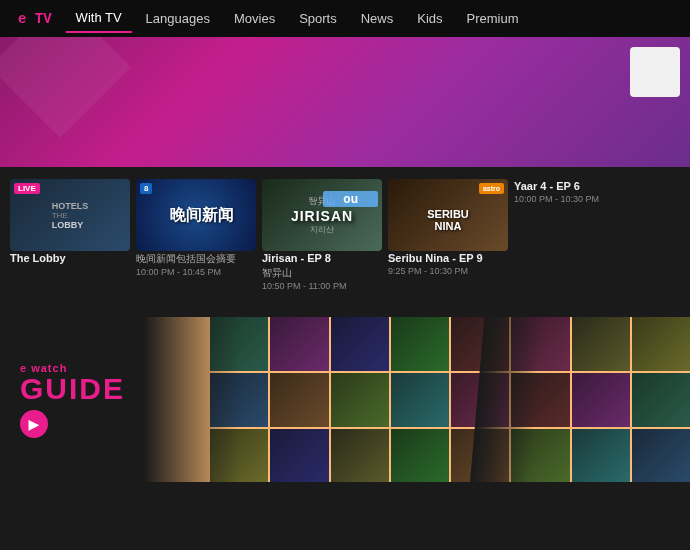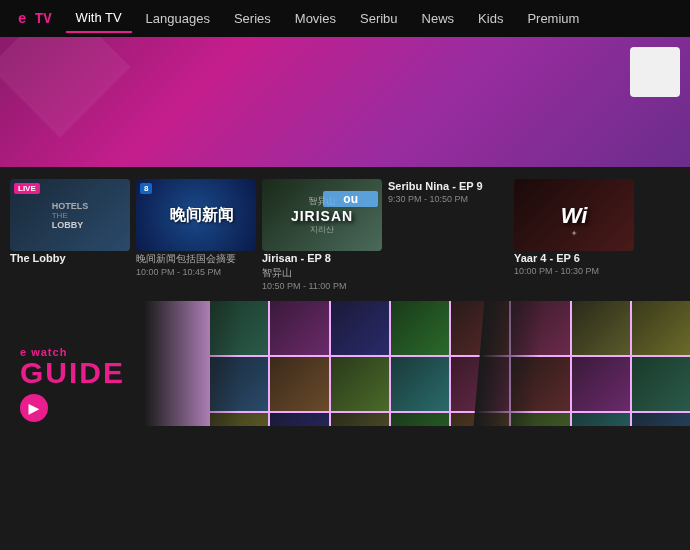--- a/index.html
+++ b/index.html
@@ -140,24 +140,24 @@
       padding: 1px 4px;
       border-radius: 2px;
     }
     .badge-blue {
       background: #1565c0;
     }
 
     
     .promo-area {
       position: relative;
-      height: 125px;
-      margin-top: 10px;
-      overflow: hidden;
-      background: #f0abfc;
+      height: 165px;
+      margin-top: 26px;
+      overflow: hidden;
+      background: #fdba74;
     }
     .promo-grid {
       display: grid;
       grid-template-columns: repeat(8, 1fr);
       grid-template-rows: repeat(3, 1fr);
       gap: 2px;
       position: absolute;
       right: 0;
       top: 0;
       width: 480px;
@@ -237,23 +237,22 @@
       transform-origin: bottom left;
     }
   </style>
 </head>
 <body>
 
 <nav>
   <div class="nav-item" style="color:#e91e8c;font-weight:bold;font-size:14px;font-family:Liberation Mono, monospace;">e TV</div>
   <div class="nav-item active">With TV</div>
   <div class="nav-item">Languages</div>
-  <div class="nav-item">Series</div>
   <div class="nav-item">Movies</div>
-  <div class="nav-item">Seribu</div>
+  <div class="nav-item">Sports</div>
   <div class="nav-item">News</div>
   <div class="nav-item">Kids</div>
   <div class="nav-item">Premium</div>
 </nav>
 
 <div class="hero">
   <div class="hero-pattern">
     <div class="diamond" style="top:-20px;left:10px;width:100px;height:100px;"></div>
     <div class="diamond" style="top:20px;left:80px;width:80px;height:80px;opacity:0.05;"></div>
     <div class="diamond" style="top:-10px;left:200px;width:120px;height:120px;opacity:0.07;"></div>
@@ -298,31 +297,32 @@
           <div style="font-size:8px;color:rgba(255,255,255,0.5);">지리산</div>
         </div>
         <div style="position:absolute;top:12px;right:4px;background:rgba(100,180,255,0.8);color:white;font-size:12px;padding:1px 20px;border-radius:2px;font-weight:bold;">ou</div>
       </div>
       <div class="card-title">Jirisan - EP 8</div>
       <div class="card-subtitle">智异山</div>
       <div class="card-time">10:50 PM - 11:00 PM</div>
     </div>
 
     <div class="card">
-      <div class="card-title">Seribu Nina - EP 9</div>
-      <div class="card-time">9:30 PM - 10:50 PM</div>
-    </div>
-
-    <div class="card">
-      <div class="card-thumb thumb-yaar">
+      <div class="card-thumb thumb-seribu">
+        <div style="position:absolute;top:4px;right:4px;background:rgba(255,140,0,0.9);color:white;font-size:7px;font-weight:bold;padding:2px 4px;border-radius:2px;">astro</div>
         <div style="text-align:center;padding:4px;margin-top:10px;">
-          <div style="font-size:22px;font-weight:900;color:white;font-style:italic;text-shadow:2px 2px 4px rgba(0,0,0,0.9);">Wi</div>
-          <div style="font-size:8px;color:rgba(255,255,255,0.5);">✦</div>
+          <div style="font-size:11px;font-weight:bold;color:white;text-shadow:1px 1px 3px rgba(0,0,0,0.8);">SERIBU</div>
+          <div style="font-size:11px;font-weight:bold;color:white;text-shadow:1px 1px 3px rgba(0,0,0,0.8);">NINA</div>
         </div>
       </div>
+      <div class="card-title">Seribu Nina - EP 9</div>
+      <div class="card-time">9:25 PM - 10:30 PM</div>
+    </div>
+
+    <div class="card">
       <div class="card-title">Yaar 4 - EP 6</div>
       <div class="card-time">10:00 PM - 10:30 PM</div>
     </div>
 
   </div>
 </div>
 
 <div class="promo-area">
 
   <div class="promo-grid">

